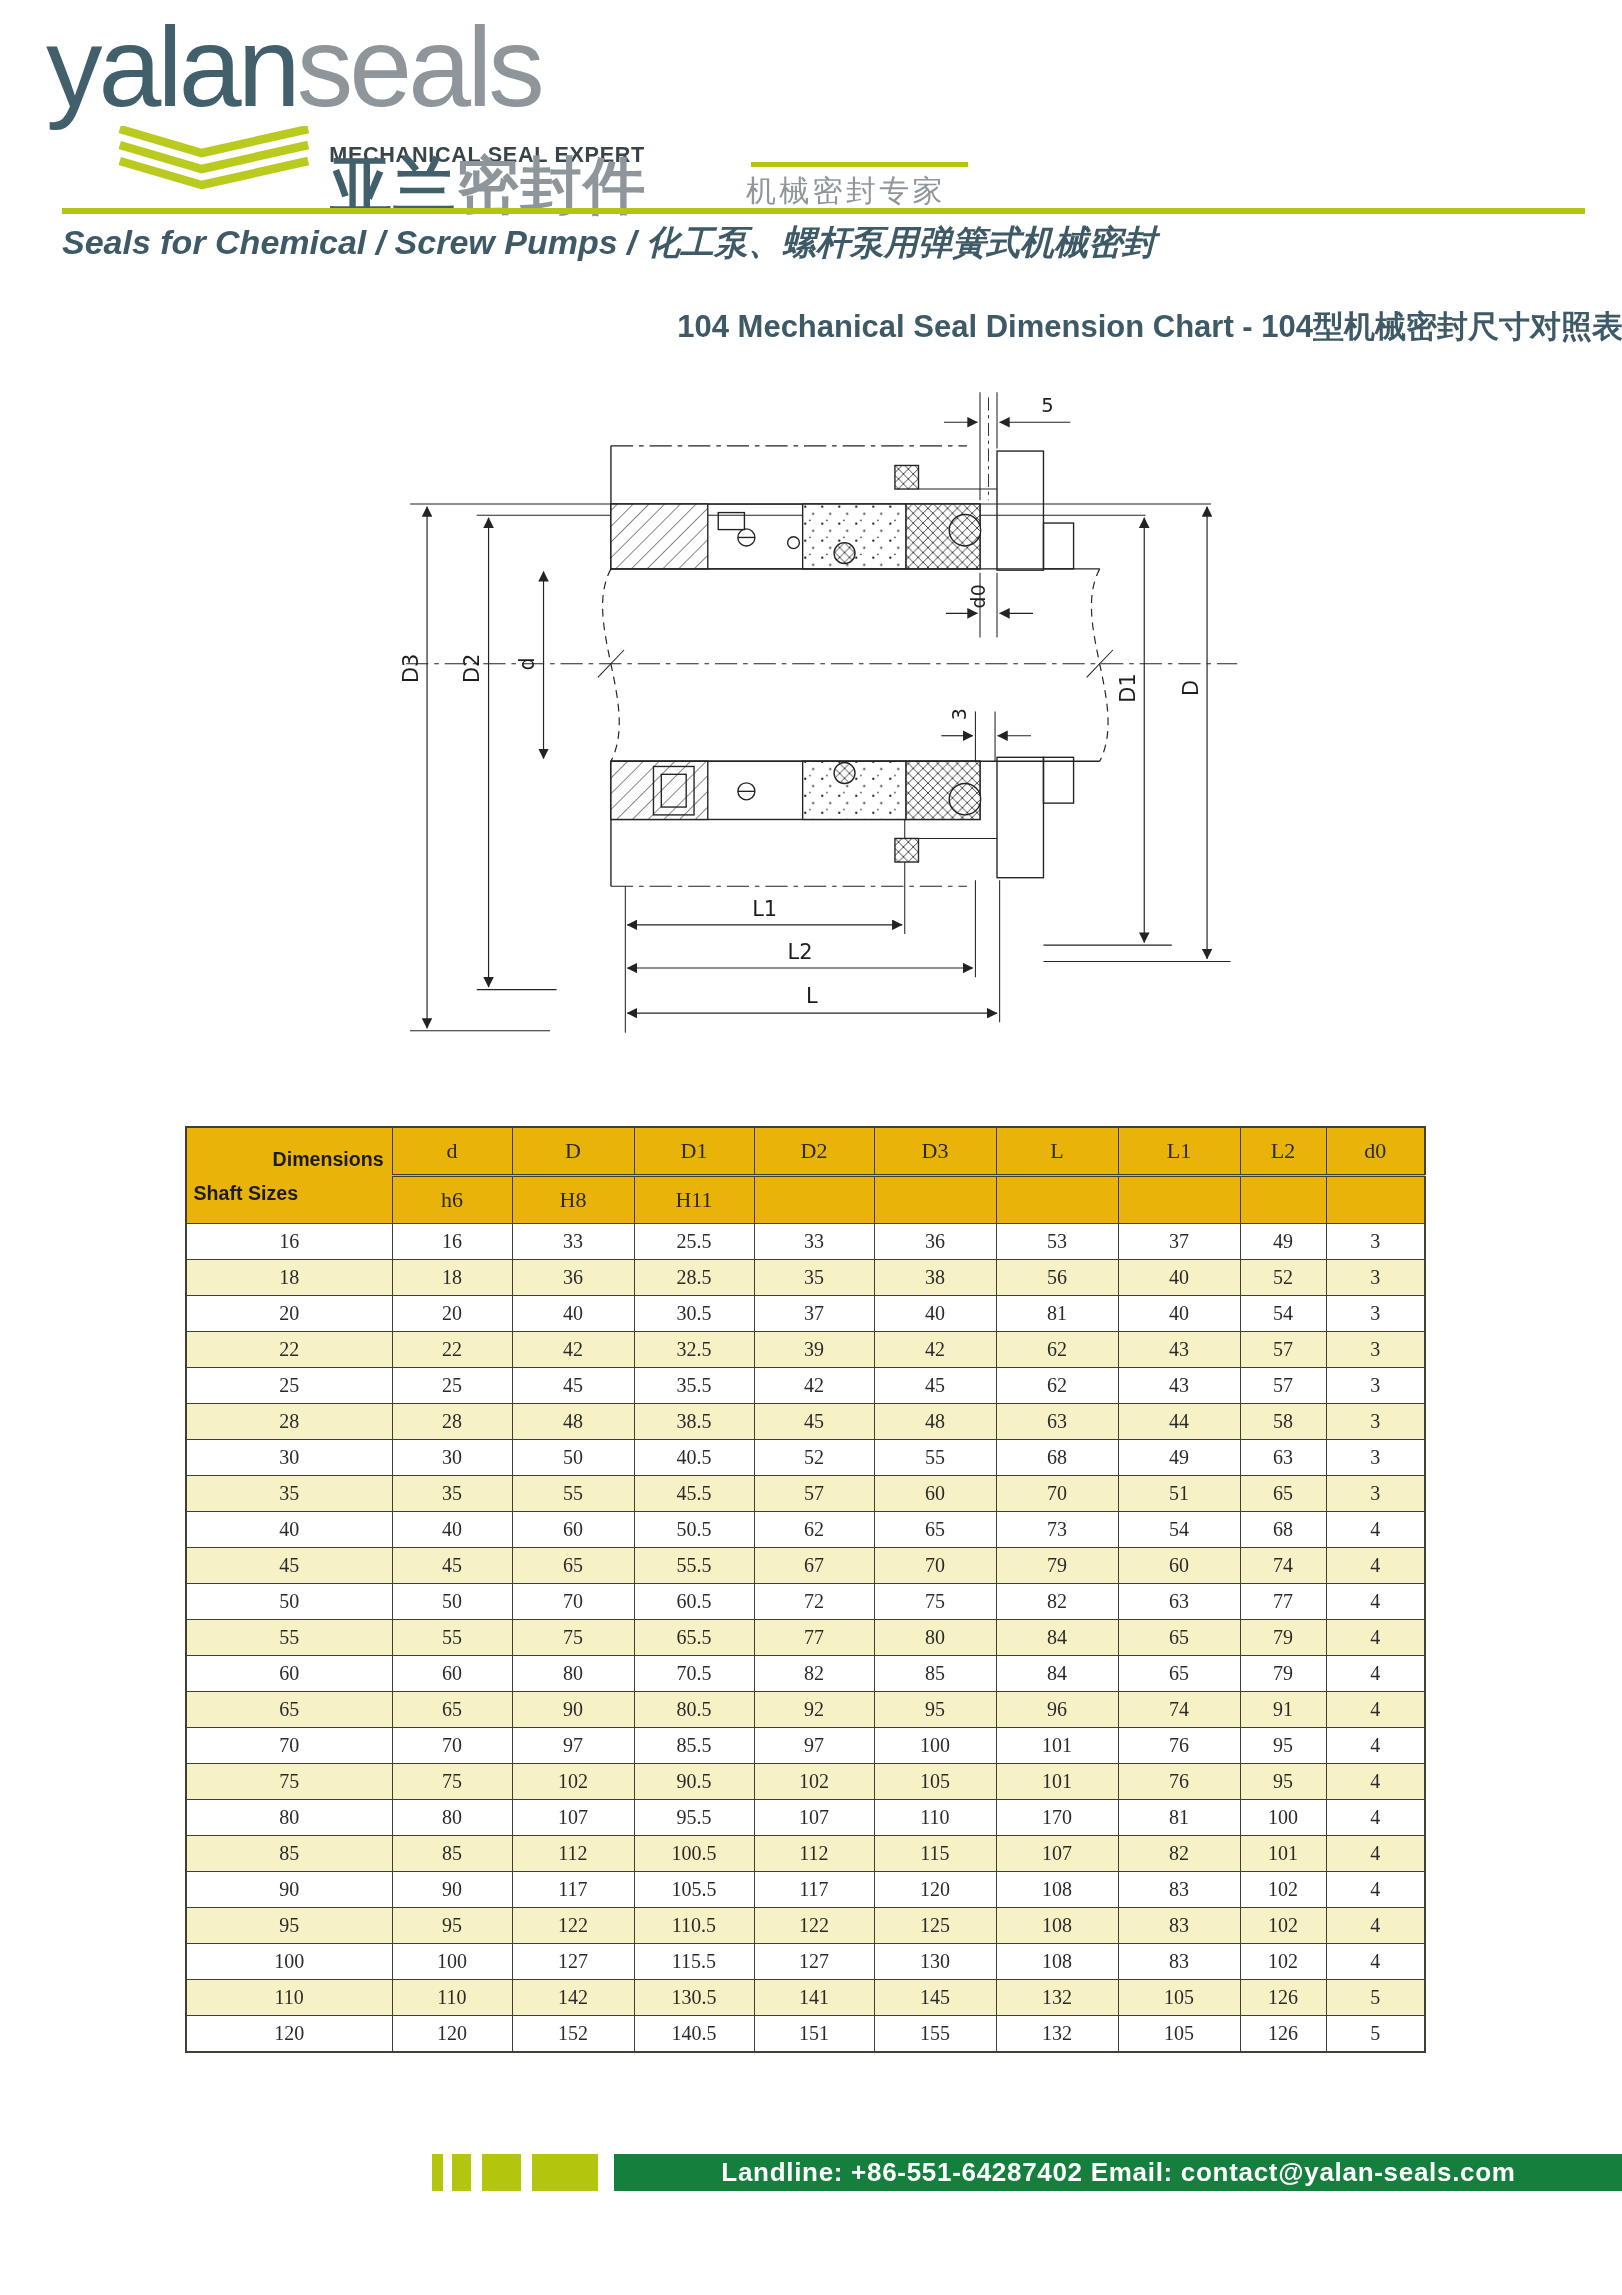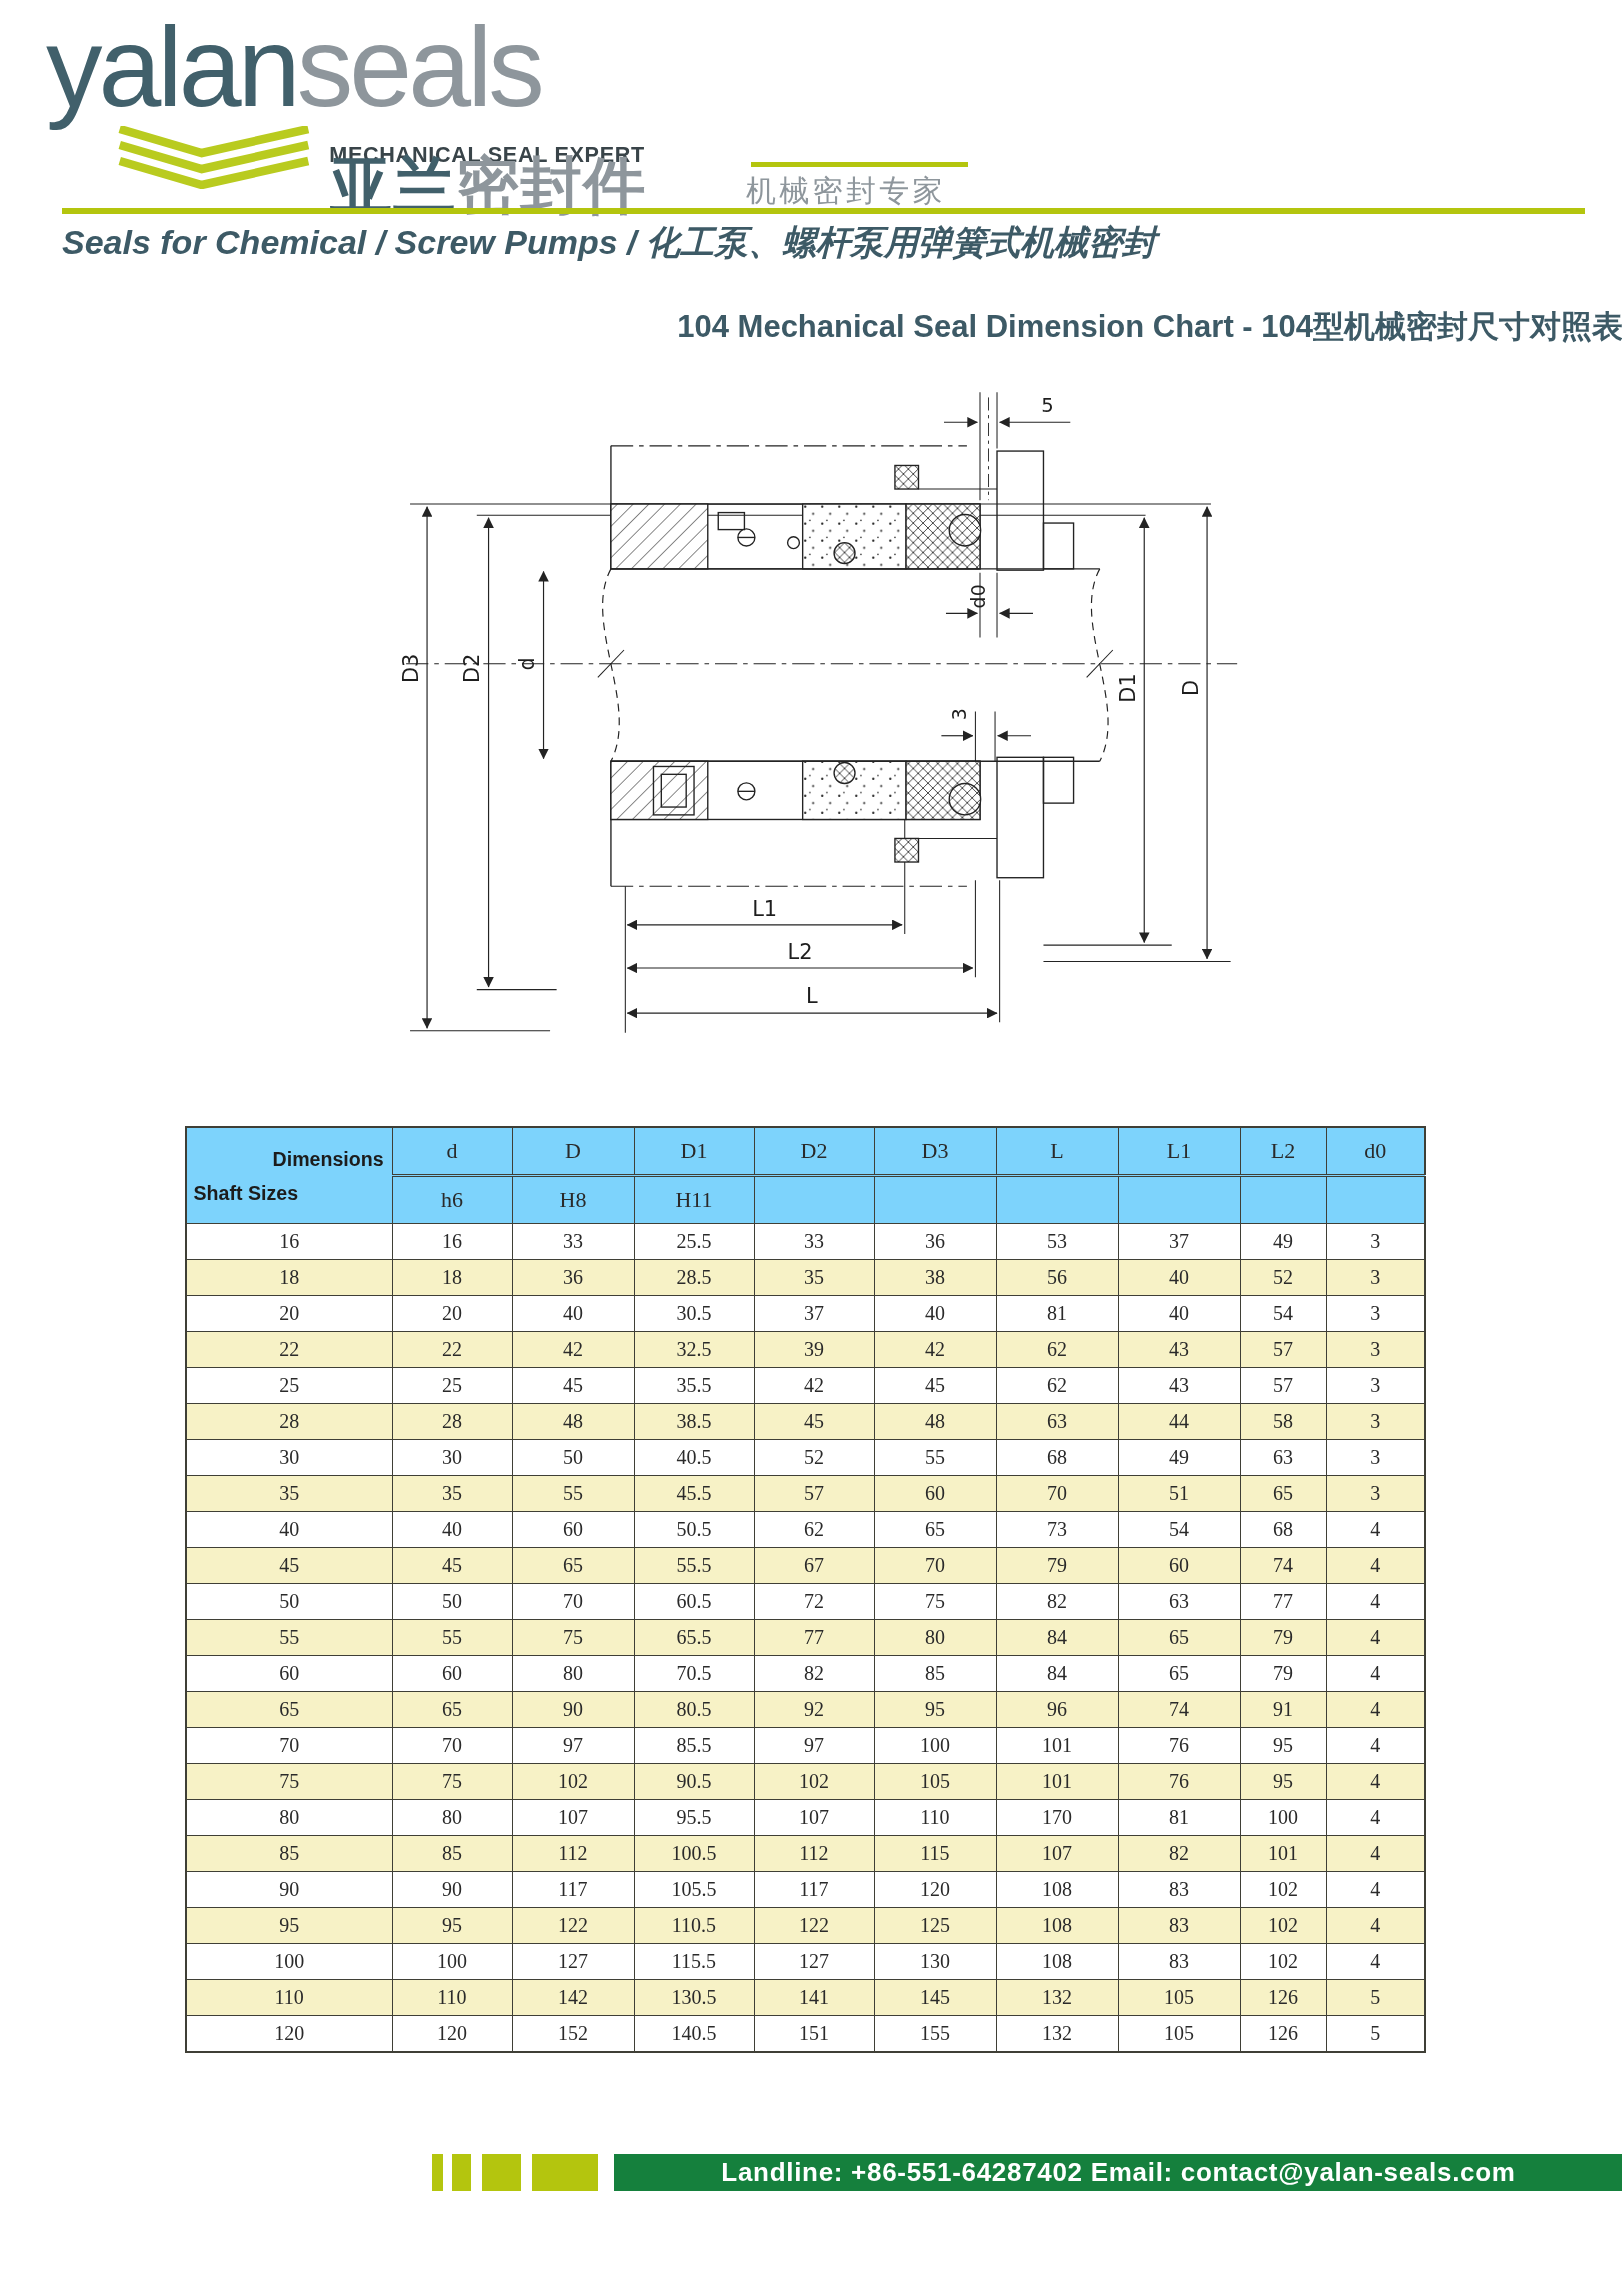--- a/index.html
+++ b/index.html
@@ -23,21 +23,21 @@
             color:#3d5a66;white-space:nowrap;}
   .doc-title{position:absolute;left:0;top:306px;width:100%;text-align:right;
              font-size:31px;font-weight:bold;color:#3d5a66;}
   
   .drawing{position:absolute;left:393px;top:366px;width:890px;height:674px;}
   
   .dim-table{position:absolute;left:185px;top:1126px;border-collapse:collapse;table-layout:fixed;
              width:1241px;font-family:"Liberation Serif","DejaVu Serif",serif;}
   .dim-table td{border:1.3px solid #3f3f36;text-align:center;vertical-align:middle;
                 font-size:20px;color:#2a2a2a;height:35px;padding:0;}
-  .dim-table tr.hdr td{background:#7dd3fc;font-size:22px;height:46px;}
+  .dim-table tr.hdr td{background:#eab308;font-size:22px;height:46px;}
   .dim-table tr.fits td{border-top:3.3px double #3f3f36;}
   .dim-table td.corner{background:#f7f2c6;position:relative;
       background-image:linear-gradient(to bottom right,transparent calc(50% - 1.3px),
       #3f3f36 calc(50% - 1.3px),#3f3f36 calc(50% + 0.7px),transparent calc(50% + 0.7px));}
   .corner-top{position:absolute;top:19.6px;right:7.9px;font-family:"Liberation Sans",sans-serif;
               font-weight:bold;font-size:19.6px;color:#1c1c1c;}
   .corner-bottom{position:absolute;bottom:18.3px;left:6.5px;font-family:"Liberation Sans",sans-serif;
               font-weight:bold;font-size:19.6px;color:#1c1c1c;text-align:right;}
   .dim-table tr.cream td{background:#f7f2c6;}
   .dim-table{border:2px solid #3f3f36;}

